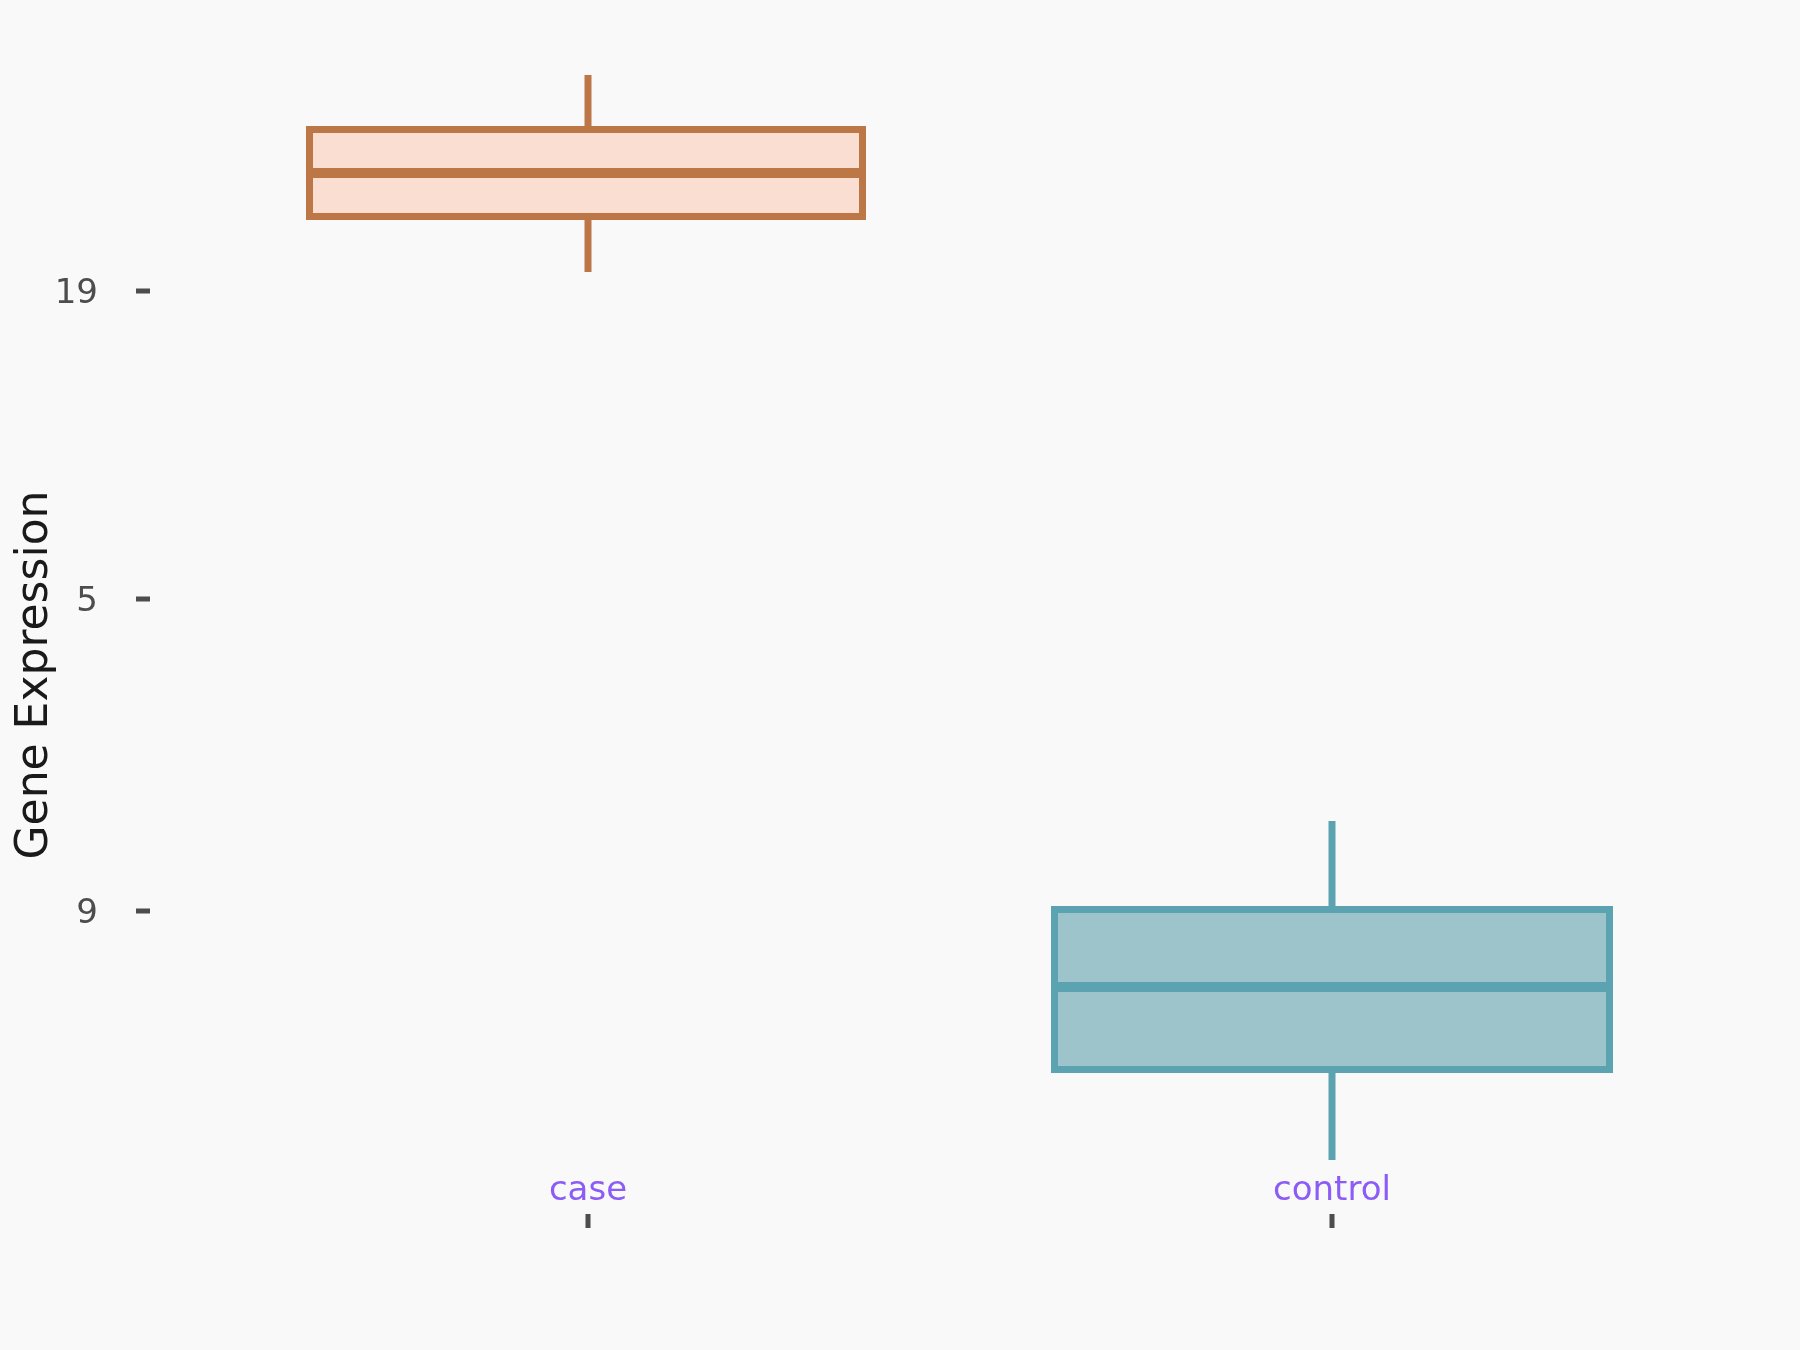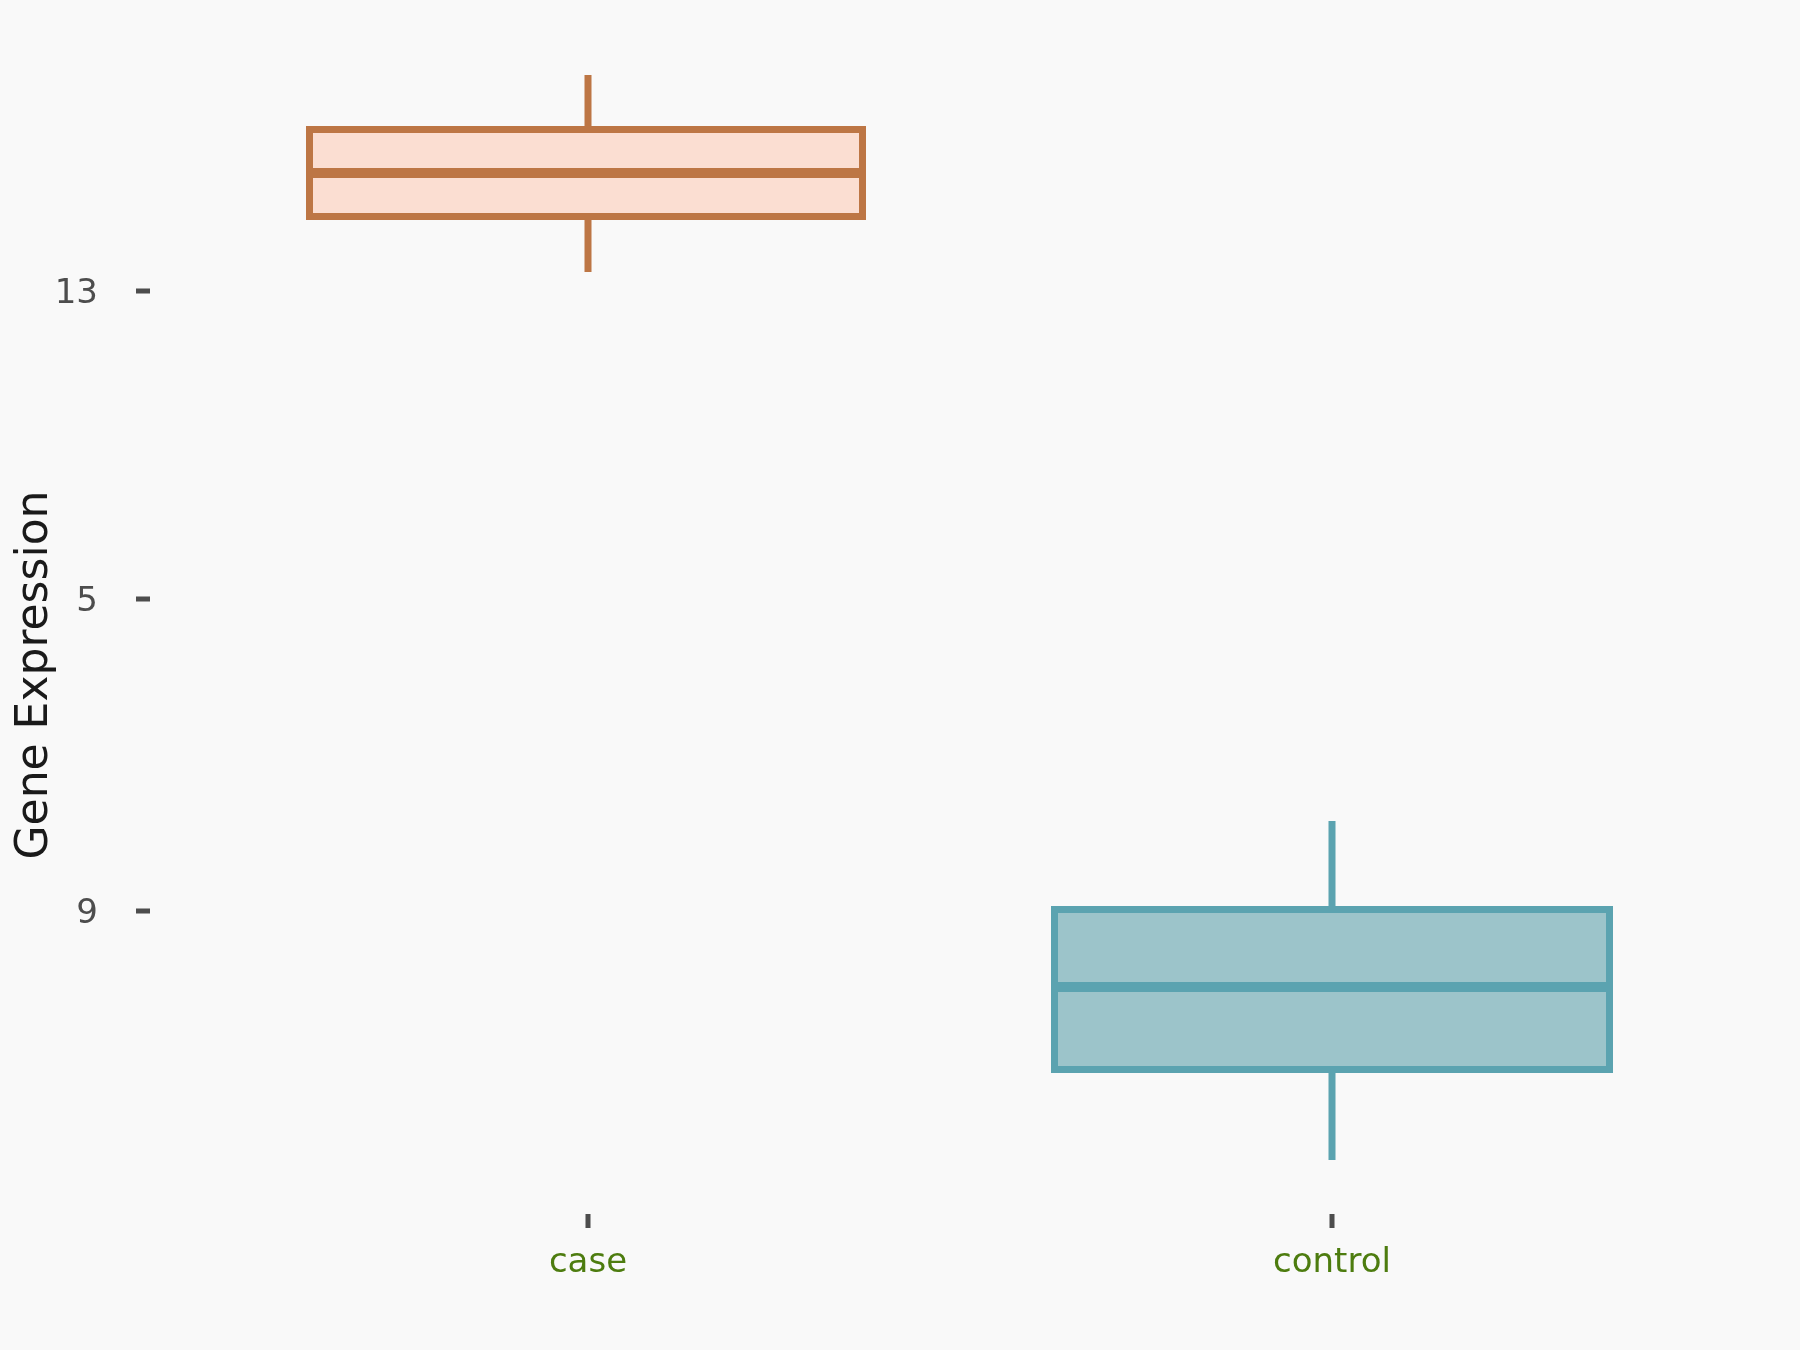--- a/index.html
+++ b/index.html
@@ -52,24 +52,24 @@
     position: absolute;
     width: 14px;
     height: 5px;
     background: #4d4d4d;
     transform: translateY(-50%);
   }
 
   
   .x-tick-label {
     position: absolute;
-    top: 1240px;
+    top: 1168px;
     transform: translateX(-50%);
     font-size: 34px;
-    color: #4d7c0f;
+    color: #8b5cf6;
     white-space: nowrap;
   }
   .x-tick-mark {
     position: absolute;
     top: 1214px;
     width: 5px;
     height: 14px;
     background: #4d4d4d;
     transform: translateX(-50%);
   }
@@ -89,21 +89,21 @@
   }
 </style>
 </head>
 <body>
 
 <div id="plot-root">
 
   <div class="y-axis-title">Gene Expression</div>
 
   <div id="y-axis">
-      <div class="y-tick-label" style="top: 291px;">13</div>
+      <div class="y-tick-label" style="top: 291px;">19</div>
       <div class="y-tick-mark" style="top: 291px; left: 136px;"></div>
       <div class="y-tick-label" style="top: 599px;">5</div>
       <div class="y-tick-mark" style="top: 599px; left: 136px;"></div>
       <div class="y-tick-label" style="top: 911px;">9</div>
       <div class="y-tick-mark" style="top: 911px; left: 136px;"></div>
     </div>
 
   <div id="x-axis">
       <div class="x-tick-label" style="left: 588px;">case</div>
       <div class="x-tick-mark" style="left: 588px;"></div>

